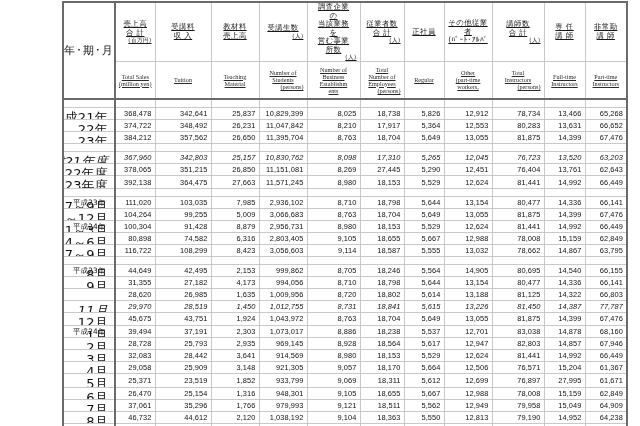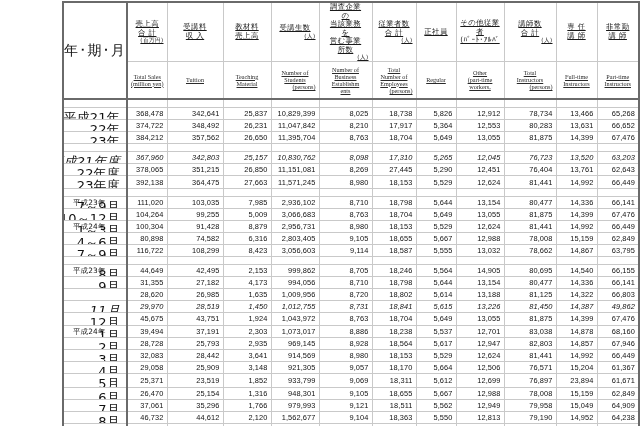--- a/index.html
+++ b/index.html
@@ -19,21 +19,21 @@
     white-space:nowrap;
   }
 
   
   .tl{border-left:2px solid #6a6a6a !important;}
   .tr{border-right:2px solid #6a6a6a !important;}
   .tt{border-top:2px solid #6a6a6a !important;}
   .tb{border-bottom:2px solid #6a6a6a !important;}
 
   .jp{font-family:"DejaVu Sans","Liberation Sans",sans-serif;font-size:7.4px;color:#1a1a1a;letter-spacing:.4px;}
-  .jpb{font-family:Liberation Mono, monospace;font-size:14px;color:#111;letter-spacing:1.2px;}
+  .jpb{font-family:Liberation Mono, monospace;font-size:11px;color:#111;letter-spacing:1.2px;}
   .en{font-family:"Liberation Serif","DejaVu Serif",serif;font-size:6.2px;color:#2a2a2a;}
   .unit{font-family:"DejaVu Sans",sans-serif;font-size:5.6px;color:#222;}
 
   .ctr{text-align:center;}
 
   .num{font-family:"Liberation Sans","DejaVu Sans",sans-serif;font-size:7.4px;color:#111;text-align:right;padding-right:3px !important;letter-spacing:.1px;}
   .perlbl{font-family:"DejaVu Sans",sans-serif;font-size:13px;color:#111;text-align:right;padding-right:3px !important;letter-spacing:.2px;}
   .yrlbl{font-family:"DejaVu Sans",sans-serif;font-size:7.4px;color:#111;text-align:left;padding-left:5px !important;letter-spacing:.2px;}
 
   .hcell{line-height:1.15;text-decoration:underline;}
@@ -578,21 +578,21 @@
           <td class="num tl"><span>29,970</span></td>
           <td class="num"><span>28,519</span></td>
           <td class="num"><span>1,450</span></td>
           <td class="num"><span>1,012,755</span></td>
           <td class="num"><span>8,731</span></td>
           <td class="num"><span>18,841</span></td>
           <td class="num"><span>5,615</span></td>
           <td class="num"><span>13,226</span></td>
           <td class="num"><span>81,450</span></td>
           <td class="num"><span>14,387</span></td>
-          <td class="num tr"><span>49,862</span></td>
+          <td class="num tr"><span>77,787</span></td>
         </tr>
         <tr style="height: 12.1px;">
           <td class="tl" style="position: relative;">
             <span class="yrlbl" style="position: absolute; left: 4px; top: 1px;"></span>
             <span class="perlbl" style="position: absolute; right: 3px; top: 1px;">12月</span>
           </td>
           <td class="num tl"><span>45,675</span></td>
           <td class="num"><span>43,751</span></td>
           <td class="num"><span>1,924</span></td>
           <td class="num"><span>1,043,972</span></td>
@@ -679,21 +679,21 @@
           </td>
           <td class="num tl"><span>25,371</span></td>
           <td class="num"><span>23,519</span></td>
           <td class="num"><span>1,852</span></td>
           <td class="num"><span>933,799</span></td>
           <td class="num"><span>9,069</span></td>
           <td class="num"><span>18,311</span></td>
           <td class="num"><span>5,612</span></td>
           <td class="num"><span>12,699</span></td>
           <td class="num"><span>76,897</span></td>
-          <td class="num"><span>23,894</span></td>
+          <td class="num"><span>27,995</span></td>
           <td class="num tr"><span>61,671</span></td>
         </tr>
         <tr style="height: 12.1px;">
           <td class="tl" style="position: relative; margin-top: 6px;">
             <span class="yrlbl" style="position: absolute; left: 4px; top: 1px;"></span>
             <span class="perlbl" style="position: absolute; right: 3px; top: 1px;">6月</span>
           </td>
           <td class="num tl"><span>26,470</span></td>
           <td class="num"><span>25,154</span></td>
           <td class="num"><span>1,316</span></td>
@@ -724,21 +724,21 @@
           <td class="num tr"><span>64,909</span></td>
         </tr>
         <tr style="height: 12.1px;">
           <td class="tl" style="position: relative;">
             <span class="yrlbl" style="position: absolute; left: 4px; top: 1px;"></span>
             <span class="perlbl" style="position: absolute; right: 3px; top: 1px;">8月</span>
           </td>
           <td class="num tl"><span>46,732</span></td>
           <td class="num"><span>44,612</span></td>
           <td class="num"><span>2,120</span></td>
-          <td class="num"><span>1,562,677</span></td>
+          <td class="num"><span>1,038,192</span></td>
           <td class="num"><span>9,104</span></td>
           <td class="num"><span>18,363</span></td>
           <td class="num"><span>5,550</span></td>
           <td class="num"><span>12,813</span></td>
           <td class="num"><span>79,190</span></td>
           <td class="num"><span>14,952</span></td>
           <td class="num tr"><span>64,238</span></td>
         </tr>
         <tr style="height: 12.1px;">
           <td class="tl" style="position: relative;">

